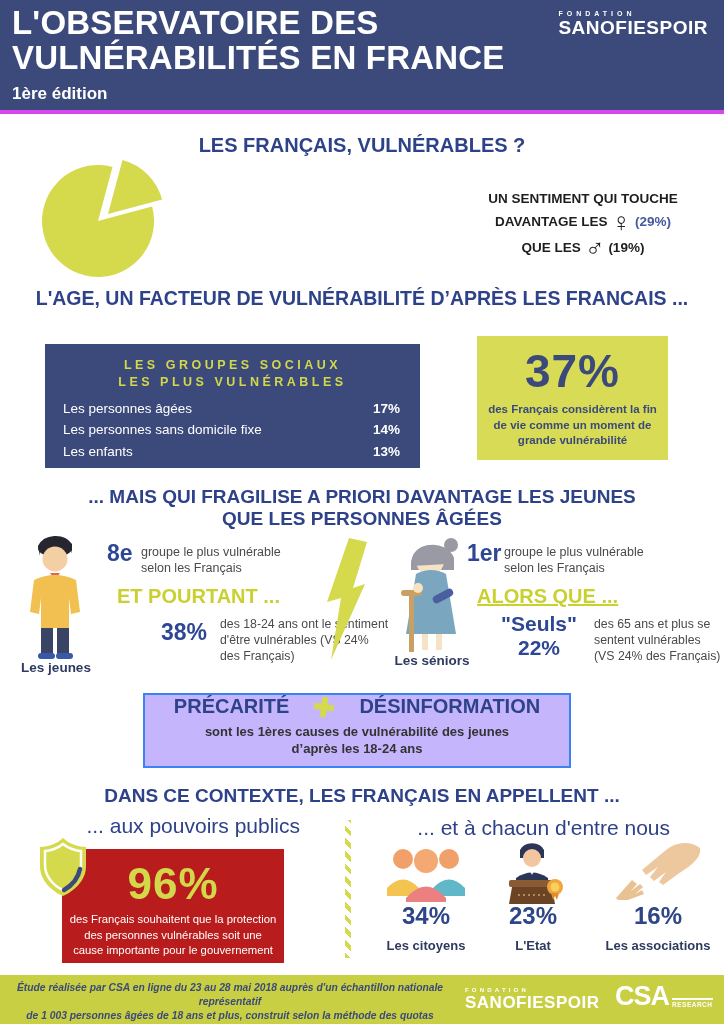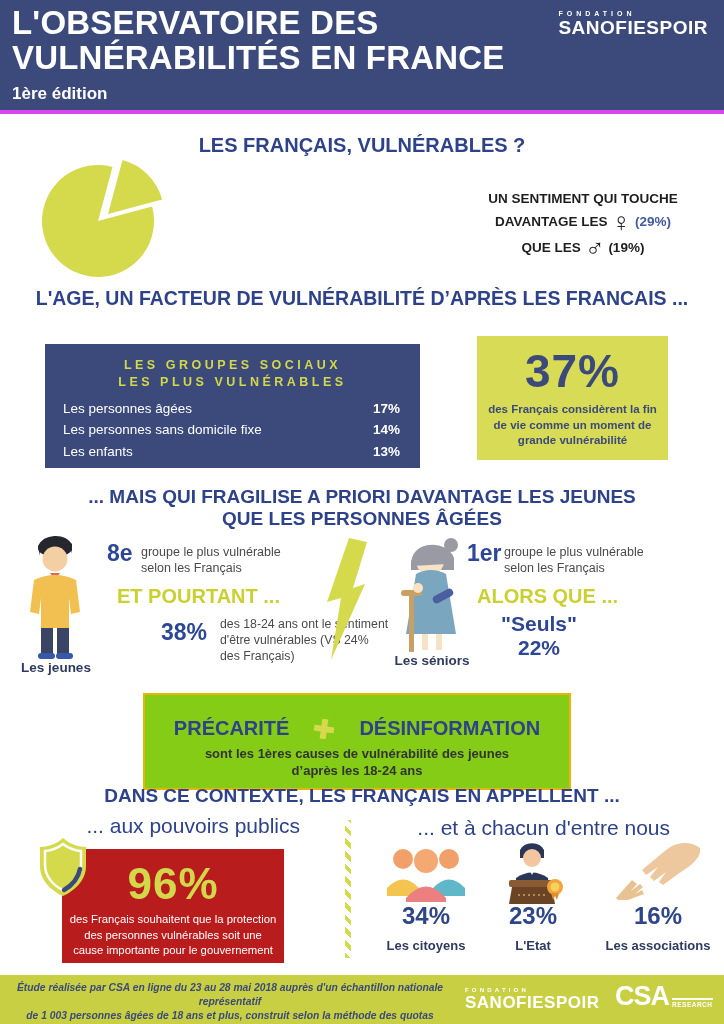--- a/index.html
+++ b/index.html
@@ -50,22 +50,22 @@
 
   
   .s3-heading{top:486px;font-size:19px;line-height:1.18;}
   .fig-label{position:absolute;text-align:center;font-weight:bold;font-size:13.5px;color:#2e3a5f;}
   .rank{position:absolute;font-size:23px;}
   .rank-text{position:absolute;font-size:12.5px;color:#4a4a4a;line-height:1.3;}
   .callout{position:absolute;font-size:20px;font-weight:800;color:#c9d02f;}
   .stat-big{position:absolute;font-size:23px;}
   .stat-text{position:absolute;font-size:12.3px;color:#4a4a4a;line-height:1.32;}
   .seuls-block{left:487px;top:612px;width:104px;text-align:center;font-size:21px;line-height:1.15;}
-  .causes-box{left:143px;top:693px;width:424px;height:71px;border:2px solid #eab308;
-              background:#84cc16;text-align:center;padding-top:22px;box-sizing:content-box;}
+  .causes-box{left:143px;top:693px;width:424px;height:71px;border:2px solid #3b82f6;
+              background:#c4b5fd;text-align:center;padding-top:0;box-sizing:content-box;}
   .causes-row{display:flex;align-items:center;justify-content:center;gap:24px;}
   .causes-word{color:#2e4289;font-weight:800;font-size:20px;}
   .causes-txt{font-size:13px;font-weight:bold;color:#333;line-height:1.32;margin-top:5px;}
 
   
   .s4-heading{top:785px;font-size:19px;}
   .sub-title{position:absolute;text-align:right;color:#2e4289;font-size:21px;font-weight:500;}
   .pub-box{left:62px;top:849px;width:222px;height:114px;background:#b91c1c;text-align:center;
            box-sizing:border-box;padding-top:10px;}
   .pub-val{color:#d3d84b;font-size:44px;font-weight:800;letter-spacing:1px;}
@@ -195,25 +195,26 @@
     <rect x="30" y="100" width="6" height="16" fill="#f7e3c4"></rect>
     <rect x="44" y="100" width="6" height="16" fill="#f7e3c4"></rect>
     <rect x="17" y="60" width="5" height="58" fill="#c9a063"></rect>
     <rect x="9" y="56" width="21" height="6" rx="3" fill="#c9a063"></rect>
     <circle cx="26" cy="54" r="5" fill="#f7e3c4"></circle>
   </svg>
   <div class="fig-label" style="left:376px;top:653px;width:112px;">Les séniors</div>
 
   <div class="rank blue-num abs" style="left:467px;top:540px;">1er</div>
   <div class="rank-text" style="left:504px;top:544px;width:158px;">groupe le plus vulnérable selon les Français</div>
-  <div class="callout" style="left:477px;top:585px;">ALORS QUE ...</div>
+  <div class="callout" style="left:477px;top:585px;text-decoration:underline;">ALORS QUE ...</div>
   <div class="abs seuls-block blue-num">
     <div>"Seuls"</div>
     <div>22%</div>
   </div>
+  <div class="stat-text" style="left:594px;top:616px;width:128px;">des 65 ans et plus se sentent vulnérables (VS 24% des Français)</div>
 
   <div class="abs causes-box">
     <div class="causes-row">
       <span class="causes-word">PRÉCARITÉ</span>
       <svg width="22" height="22" viewBox="0 0 22 22" style="transform:rotate(8deg);">
         <path d="M8,1 h6 v7 h7 v6 h-7 v7 h-6 v-7 h-7 v-6 h7 z" fill="#d5d94c"></path>
       </svg>
       <span class="causes-word">DÉSINFORMATION</span>
     </div>
     <div class="causes-txt">

